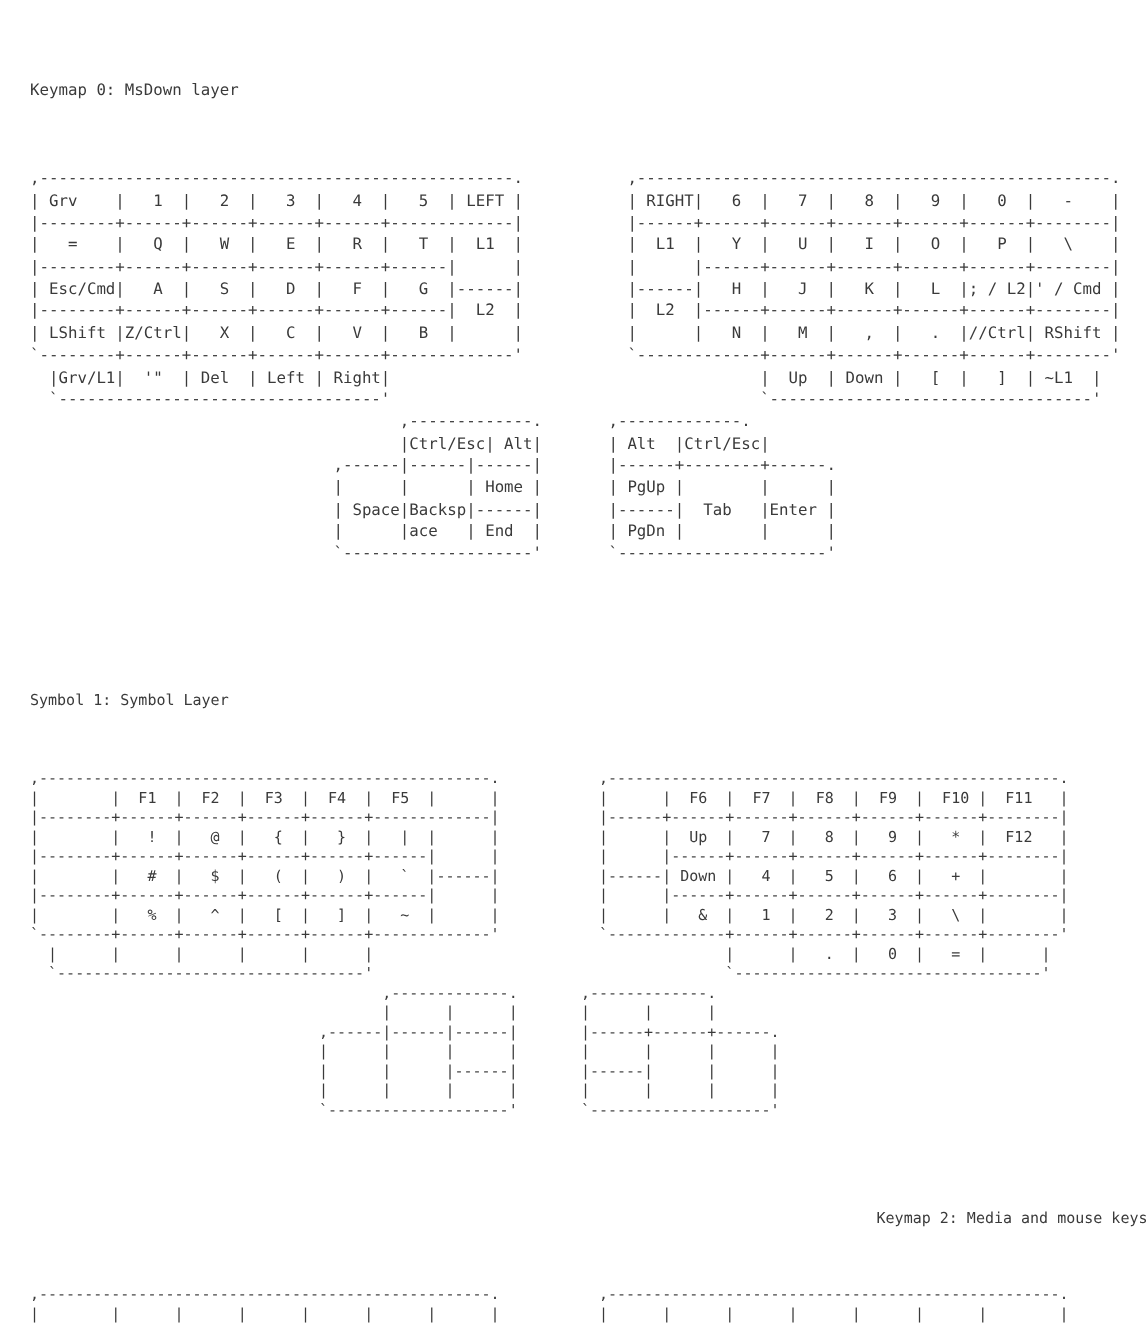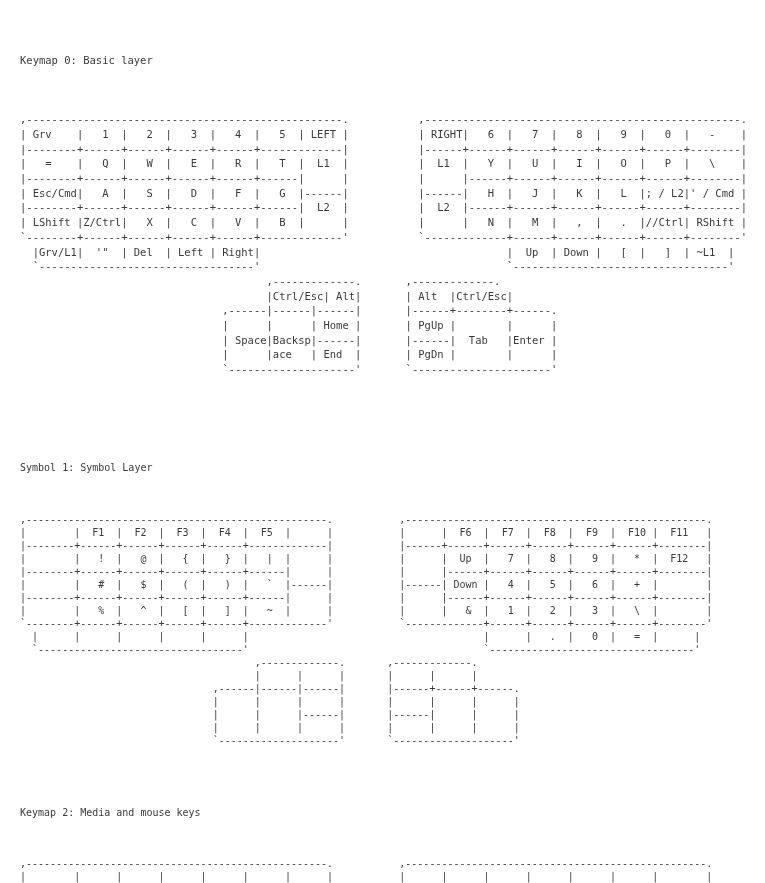--- a/index.html
+++ b/index.html
@@ -22,29 +22,29 @@
     margin: 0;
     font: inherit;
     white-space: pre;
   }
   .kt { font: inherit; }
   .s0 { font-size: 10.5px; line-height: 14.7px; }
   .s0 .kt { margin: 0 0 14.7px 0; }
   .s1 { font-size: 10px; line-height: 13px; margin-top: 29px; }
   .s1 .kt { margin: 0 0 13px 0; }
   .s2 { font-size: 10px; line-height: 12.8px; margin-top: 8px; }
-  .s2 .kt { margin: 0 0 12.8px 0; }
+  .s2 .kt { margin: 0 0 12.8px 0; text-align: right; }
 </style>
 </head>
 <body style="background: rgb(255, 255, 255);">
 
 <div class="doc" style="color: rgb(58, 58, 58);">
 
   <section class="sec s0">
-    <div class="kt">Keymap 0: Basic layer</div>
+    <div class="kt">Keymap 0: MsDown layer</div>
     <pre>,--------------------------------------------------.           ,--------------------------------------------------.
 | Grv    |   1  |   2  |   3  |   4  |   5  | LEFT |           | RIGHT|   6  |   7  |   8  |   9  |   0  |   -    |
 |--------+------+------+------+------+-------------|           |------+------+------+------+------+------+--------|
 |   =    |   Q  |   W  |   E  |   R  |   T  |  L1  |           |  L1  |   Y  |   U  |   I  |   O  |   P  |   \    |
 |--------+------+------+------+------+------|      |           |      |------+------+------+------+------+--------|
 | Esc/Cmd|   A  |   S  |   D  |   F  |   G  |------|           |------|   H  |   J  |   K  |   L  |; / L2|' / Cmd |
 |--------+------+------+------+------+------|  L2  |           |  L2  |------+------+------+------+------+--------|
 | LShift |Z/Ctrl|   X  |   C  |   V  |   B  |      |           |      |   N  |   M  |   ,  |   .  |//Ctrl| RShift |
 `--------+------+------+------+------+-------------'           `-------------+------+------+------+------+--------'
   |Grv/L1|  '"  | Del  | Left | Right|                                       |  Up  | Down |   [  |   ]  | ~L1  |

